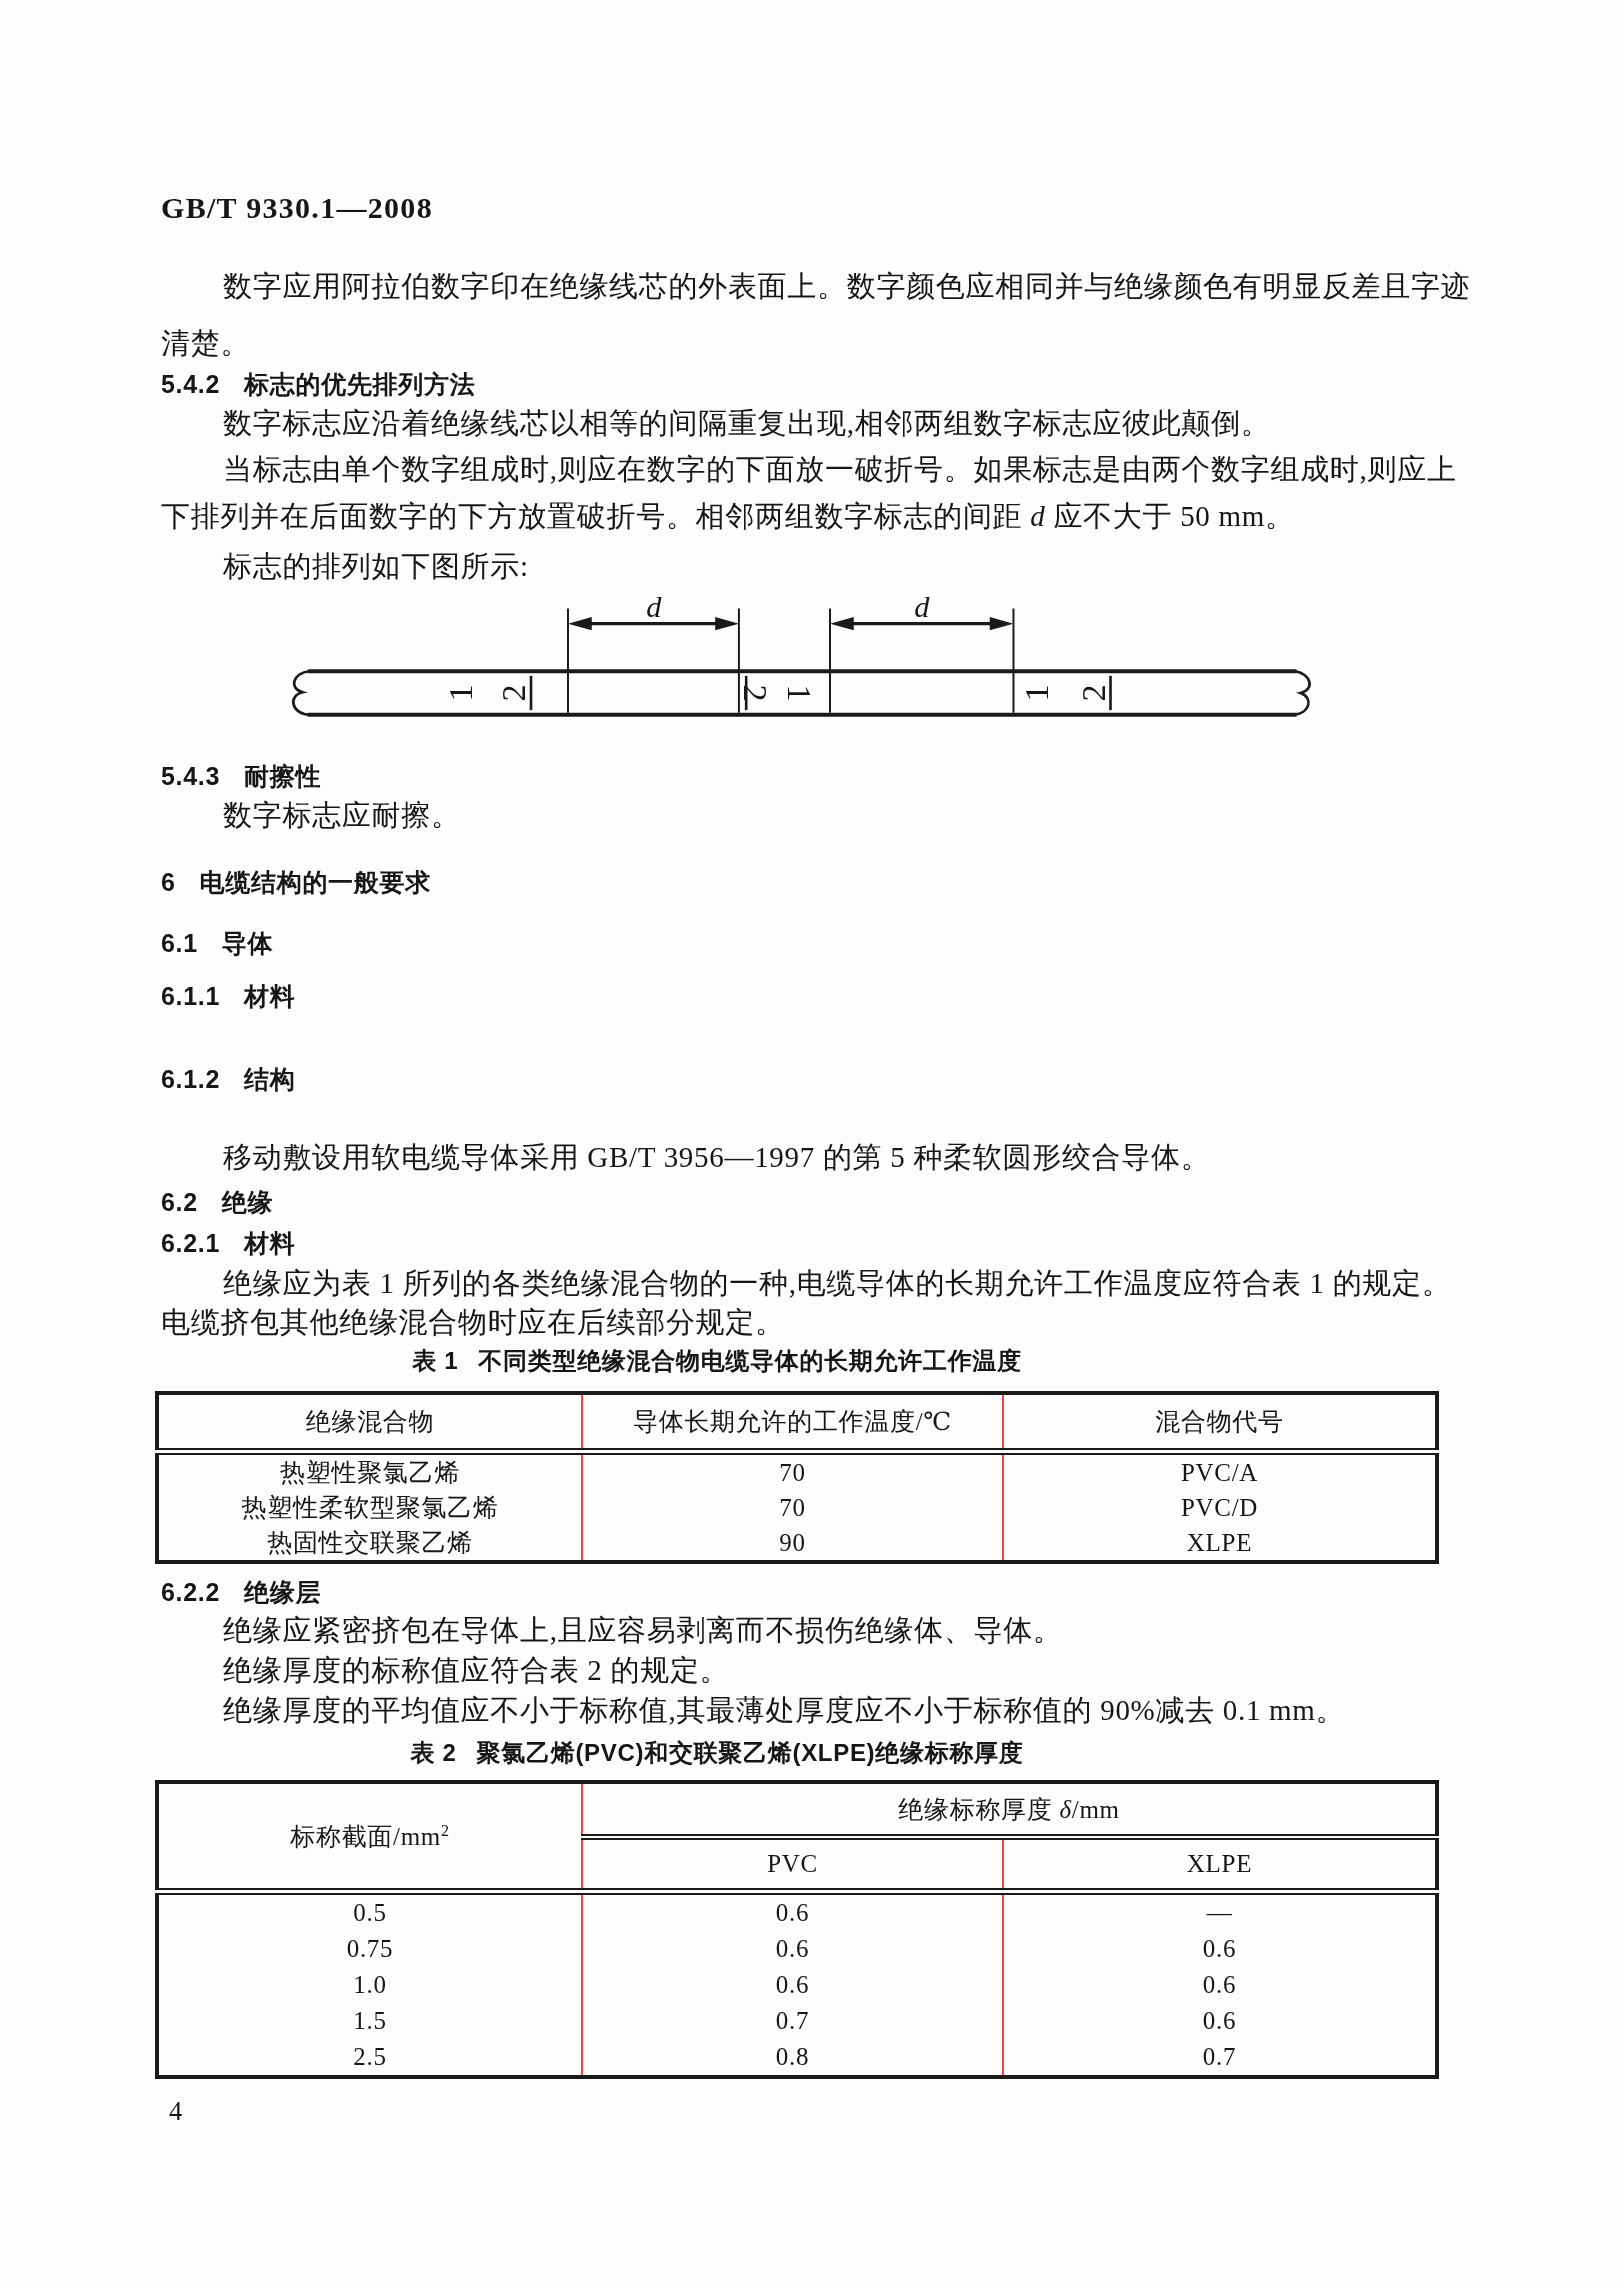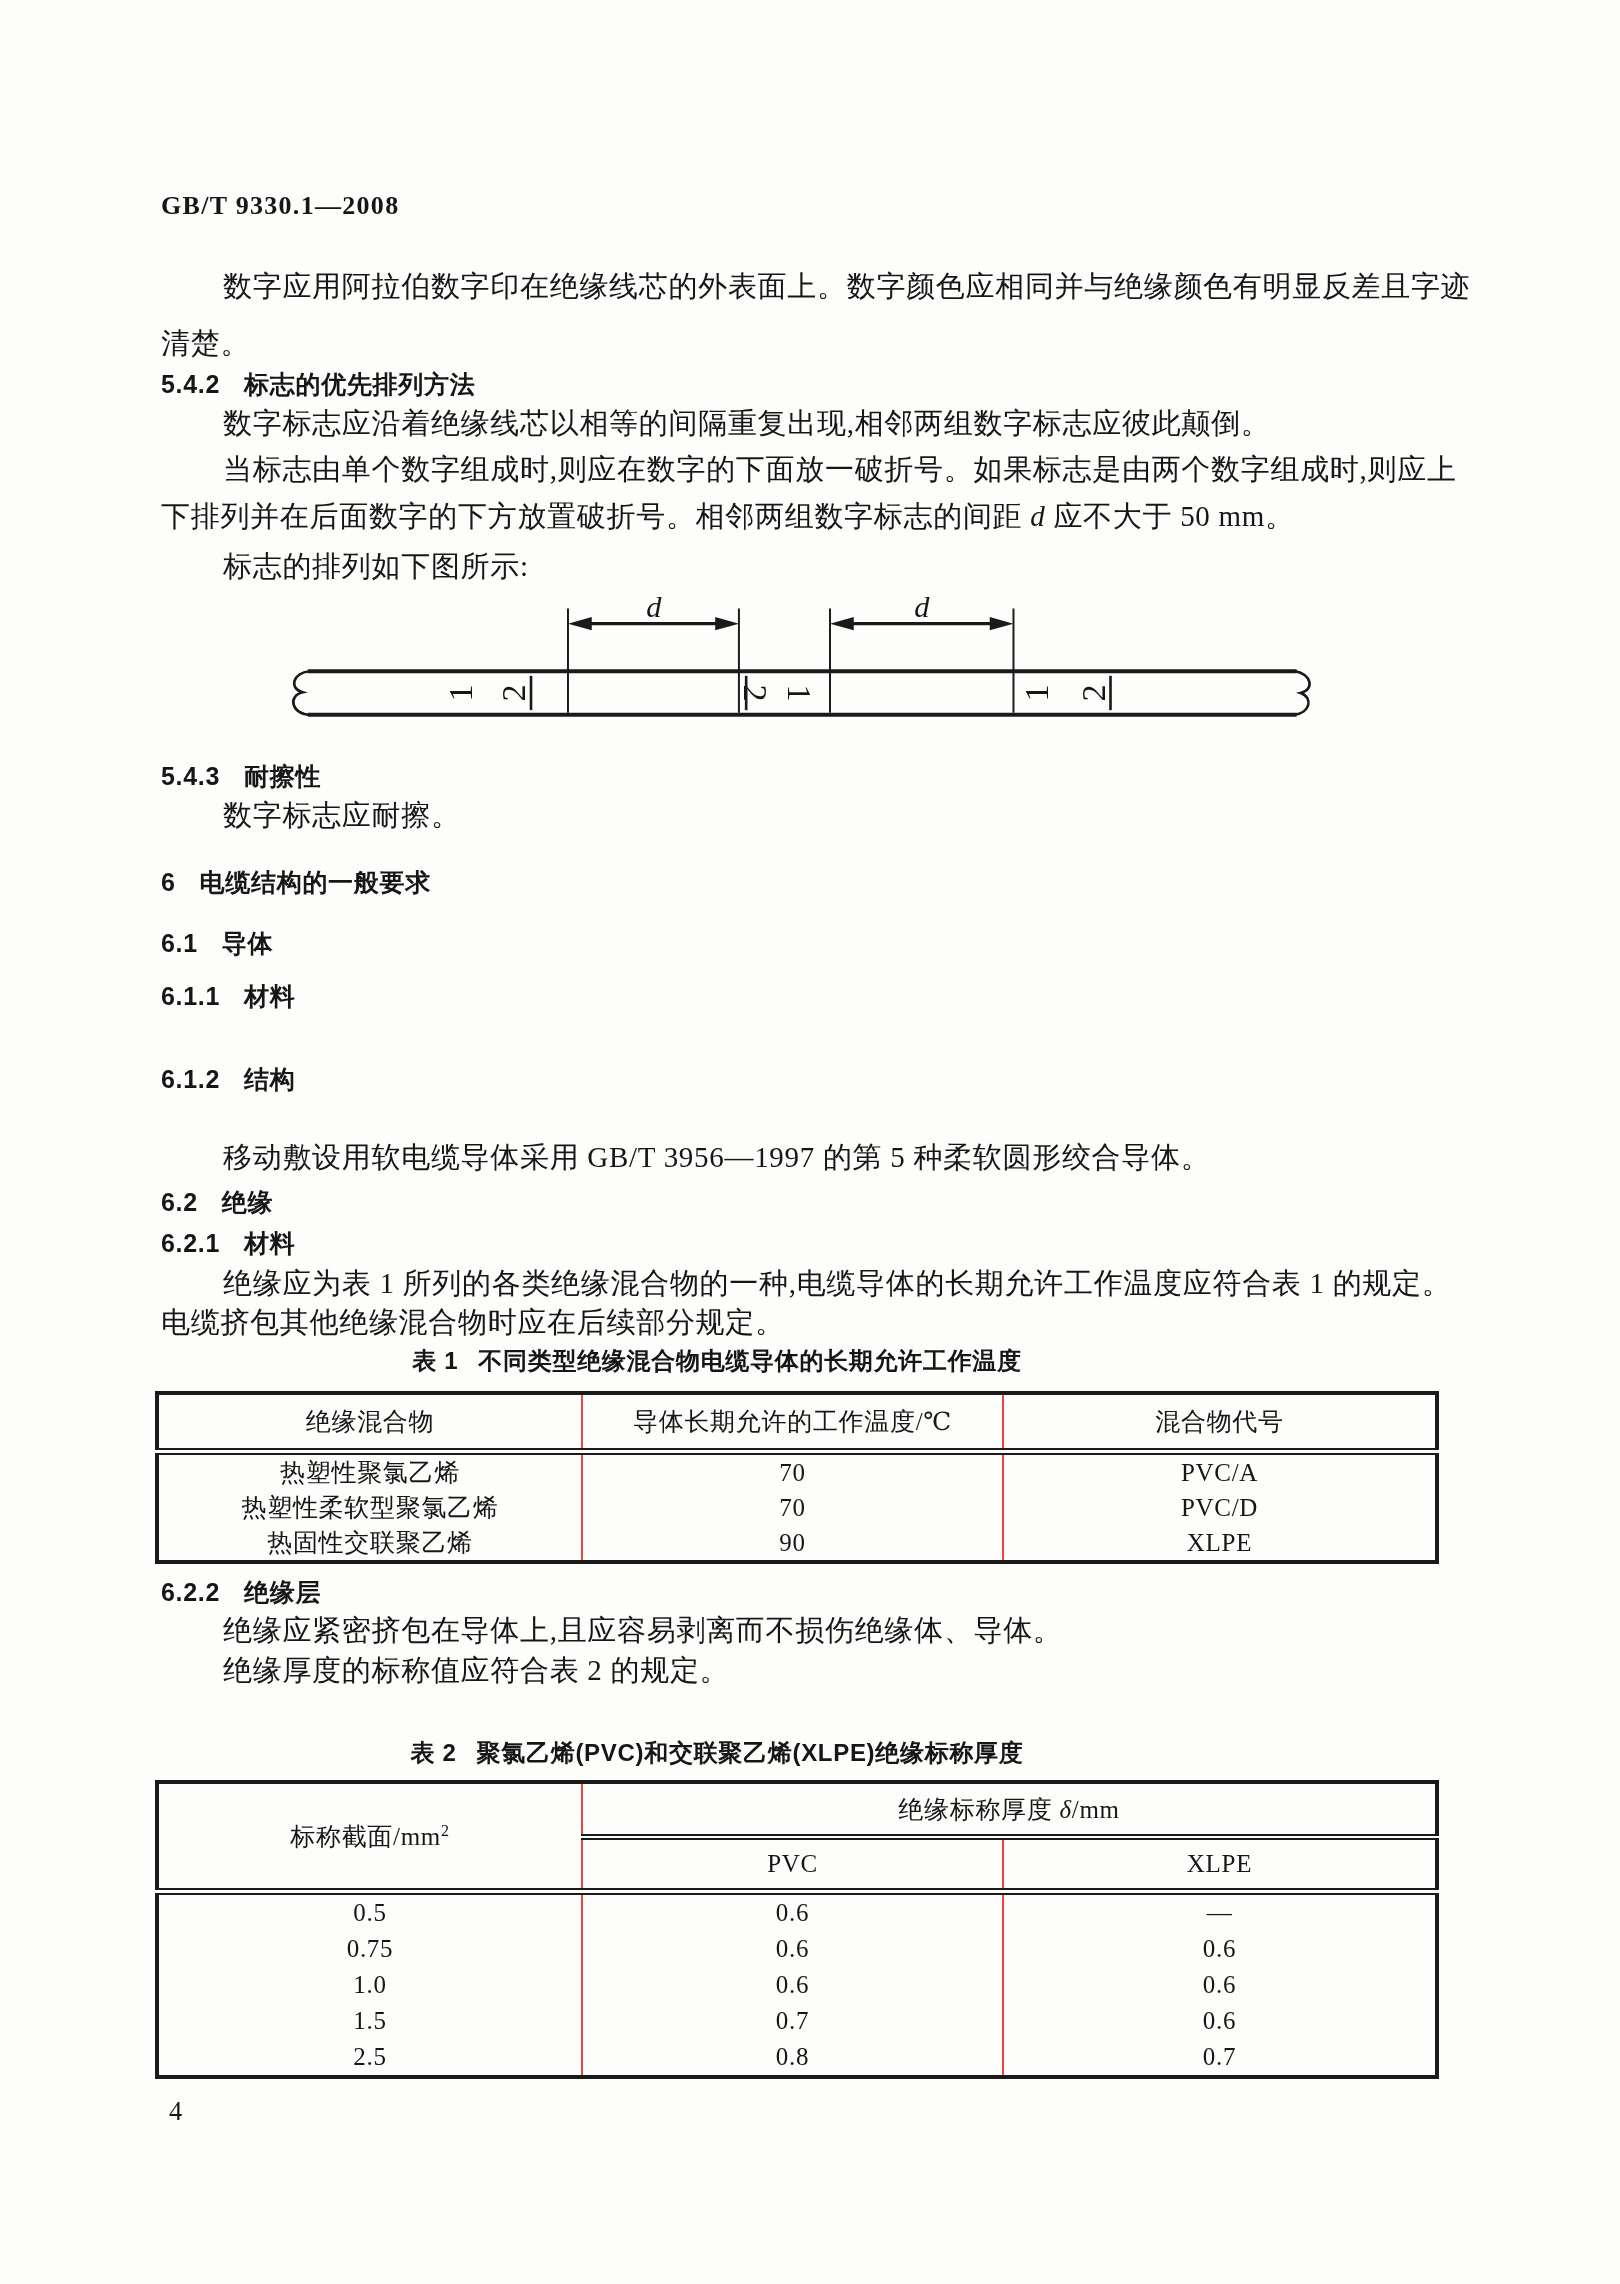--- a/index.html
+++ b/index.html
@@ -10,21 +10,21 @@
     font-family:"Liberation Serif","DejaVu Serif",serif;
     color:#161616;
     overflow:hidden;
   }
   .abs{position:absolute;white-space:nowrap;}
   .body-line{font-size:29px;line-height:1.12;letter-spacing:0.7px;}
   .left-margin{left:161px;}
   .indent{left:223px;}
   .doc-code{
     left:161px;top:191px;
-    font-size:26px;font-weight:bold;letter-spacing:1.3px;
+    font-size:30px;font-weight:bold;letter-spacing:1.3px;
     font-family:"Liberation Serif","DejaVu Serif",serif;
   }
   .heading{
     left:161px;
     font-size:25px;font-weight:bold;letter-spacing:0.7px;
     font-family:"Liberation Sans","DejaVu Sans",sans-serif;
   }
   .heading .ht{margin-left:24px;}
   .caption{
     left:155px;width:1124px;text-align:center;
@@ -177,20 +177,21 @@
       <td>XLPE</td>
     </tr>
   </tbody>
     </table>
 
   <div class="abs heading" style="top:1576px">
     <span>6.2.2</span><span class="ht">绝缘层</span>
   </div>
   <div class="abs body-line indent" style="top:1614px">绝缘应紧密挤包在导体上,且应容易剥离而不损伤绝缘体、导体。</div>
   <div class="abs body-line indent" style="top:1654px">绝缘厚度的标称值应符合表 2 的规定。</div>
+  <div class="abs body-line indent" style="top:1694px">绝缘厚度的平均值应不小于标称值,其最薄处厚度应不小于标称值的 90%减去 0.1 mm。</div>
 
   <div class="abs caption" style="top:1737px">
     <span>表 2</span><span class="ht">聚氯乙烯(PVC)和交联聚乙烯(XLPE)绝缘标称厚度</span>
   </div>
 
   <table class="tbl t2" style="top:1780px">
     <colgroup>
         <col style="width:425px">
         <col style="width:421px">
         <col style="width:434px">

